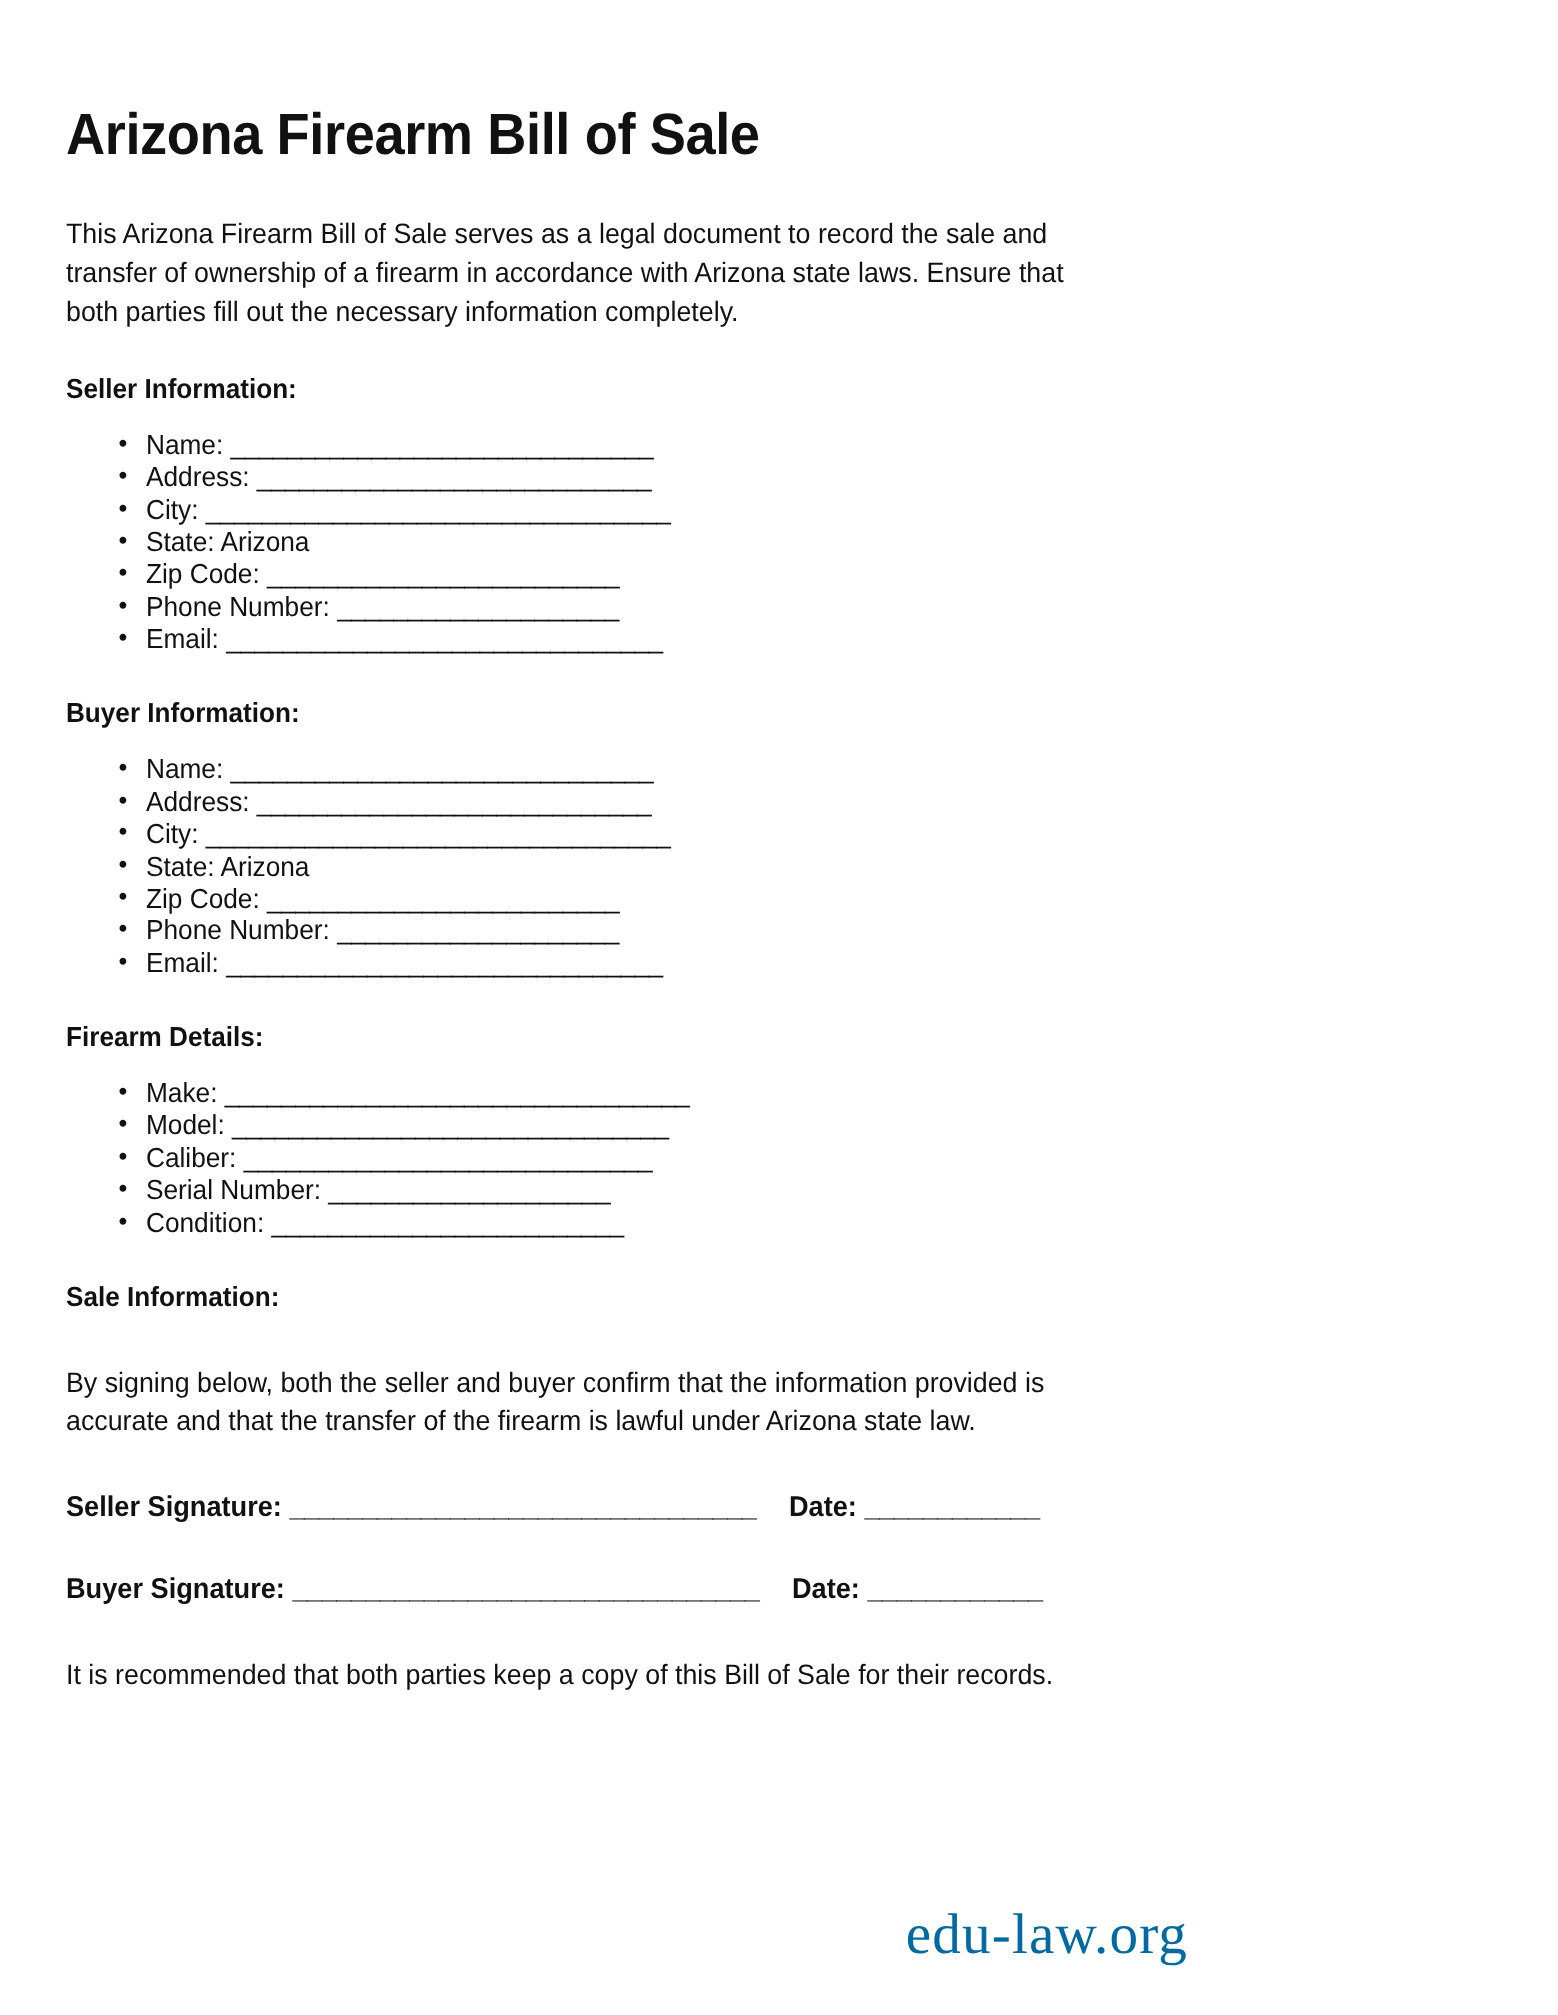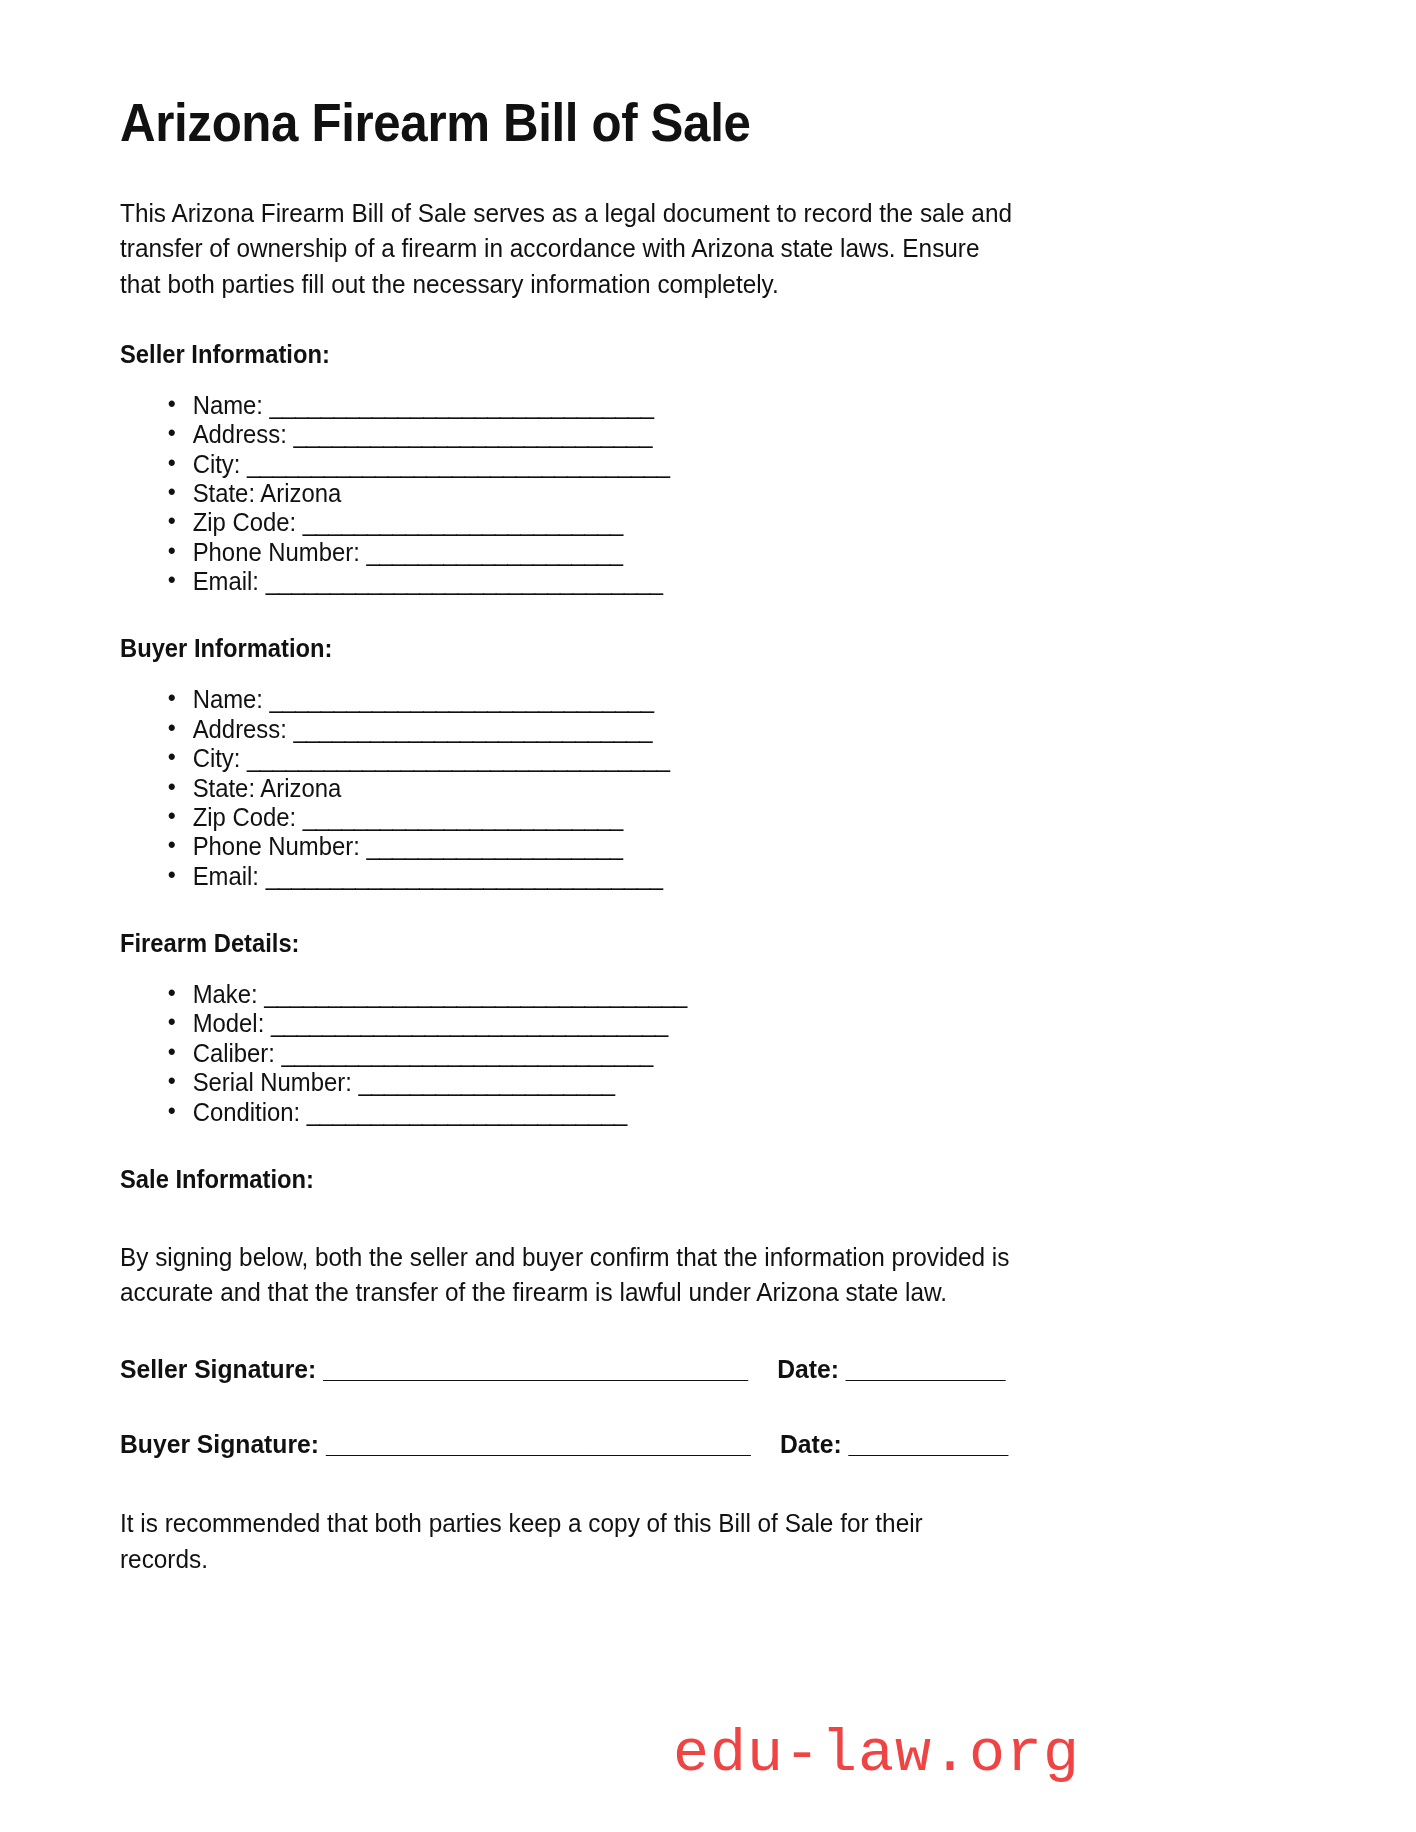--- a/index.html
+++ b/index.html
@@ -16,21 +16,21 @@
     font-stretch: condensed;
     color: #111111;
     overflow: hidden;
   }
   .page {
     position: absolute;
     left: 0; top: 0;
     width: 1132px;
     height: 1832px;
     background: #fff;
-    padding: 72px 76px 0 120px;
+    padding: 72px 76px 0 60px;
   }
 
   .doc-title {
     font-size: 53px;
     font-weight: bold;
     letter-spacing: -0.4px;
     margin: 22px 0 0 0;
     line-height: 1.1;
     transform: scaleX(0.93);
     transform-origin: left center;
@@ -105,24 +105,24 @@
     line-height: 1.38;
     margin-top: 46px;
     transform: scaleX(0.955);
     transform-origin: left top;
   }
 
   .watermark {
     position: absolute;
     right: 52px;
     bottom: 44px;
-    font-family: Liberation Mono, monospace;
-    font-size: 60px;
+    font-family: Liberation Serif, serif;
+    font-size: 52px;
     letter-spacing: 1px;
-    color: #ef4444;
+    color: #0369a1;
     white-space: nowrap;
   }
 </style>
 </head>
 <body>
 
 <div class="page">
 
   <h1 class="doc-title">Arizona Firearm Bill of Sale</h1>
 

